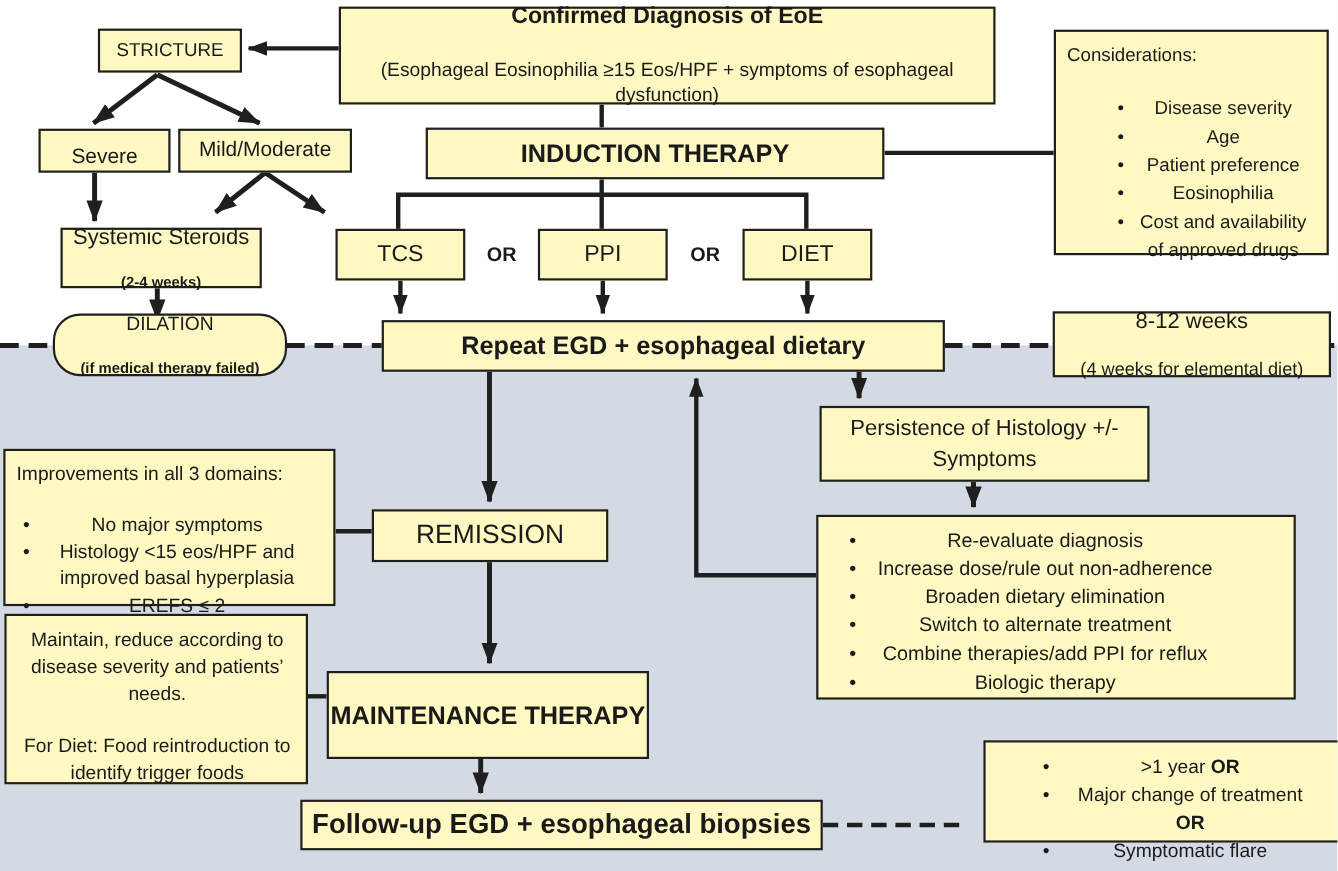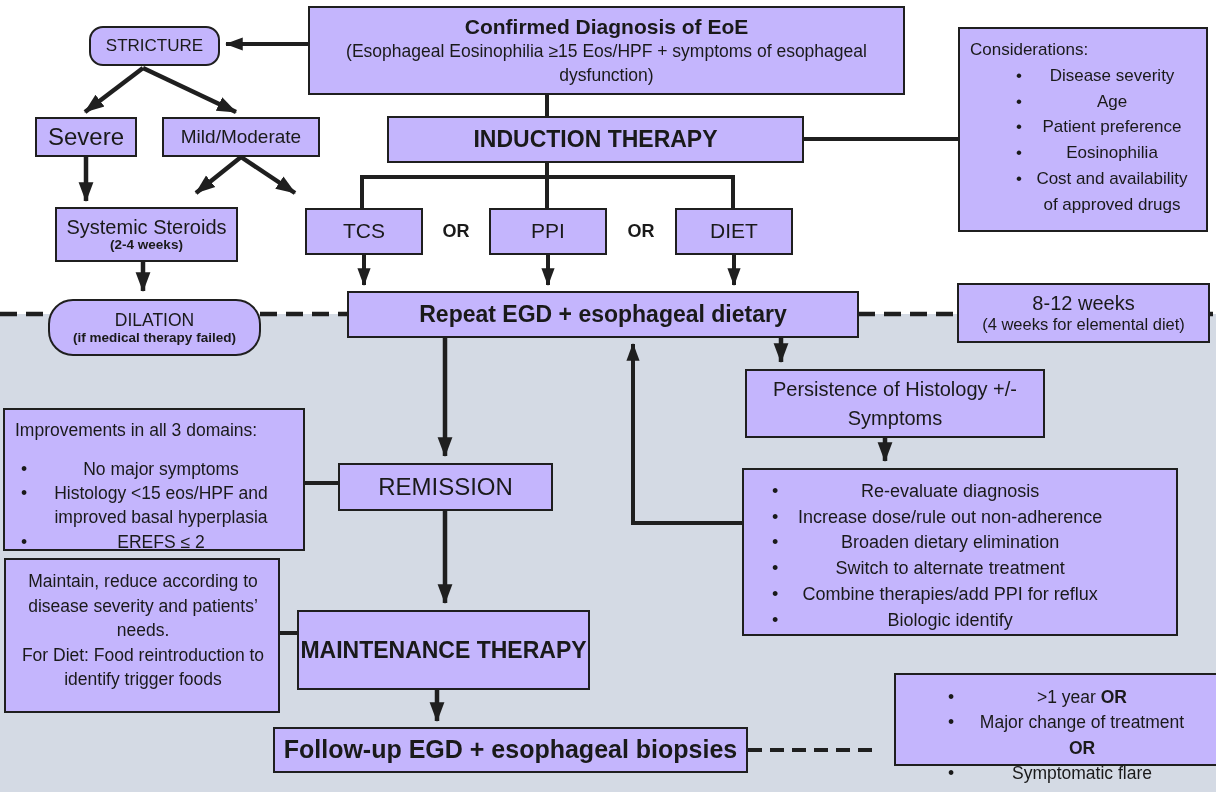--- a/index.html
+++ b/index.html
@@ -4,60 +4,60 @@
 <style>
   html,body{margin:0;padding:0;background:#ffffff;}
   #stage{
     position:relative;width:1216px;height:792px;overflow:hidden;
     font-family:"Liberation Sans",sans-serif;color:#1a1a1a;background:#ffffff;
   }
   *{box-sizing:border-box;}
   .band{position:absolute;left:0;top:314px;width:1216px;height:478px;background:#d4dae4;}
   svg.lines{position:absolute;left:0;top:0;width:1216px;height:792px;}
   .box{
-    position:absolute;background:#c4b5fd;border:2px solid #1f1f1f;
+    position:absolute;background:#fef9c3;border:2px solid #1f1f1f;
     display:flex;flex-direction:column;align-items:center;justify-content:center;
-    text-align:center;line-height:1.25;
+    text-align:center;line-height:1.25;gap:23px;
   }
   .leftalign{align-items:flex-start;text-align:center;justify-content:flex-start;}
   .or{
     position:absolute;display:flex;align-items:center;justify-content:center;
     font-size:18px;font-weight:bold;background:transparent;border:none;
   }
   ul.blist{list-style:none;margin:0;padding:0;}
   ul.blist li{position:relative;padding-left:28px;}
   ul.blist li::before{content:"\2022";position:absolute;left:8px;}
   
   .b-confirmed{left:308px;top:6px;width:597px;height:89px;padding:2px 10px;}
   .t-confirmed{font-weight:bold;font-size:21px;}
   .s-confirmed{font-size:17.5px;line-height:1.35;}
-  .b-stricture{left:89px;top:26px;width:131px;height:40px;font-size:17px;border-radius:14px;}
-  .b-severe{left:35px;top:117px;width:102px;height:40px;font-size:24px;}
+  .b-stricture{left:89px;top:26px;width:131px;height:40px;font-size:17px;}
+  .b-severe{left:35px;top:117px;width:120px;height:40px;font-size:19px;justify-content:flex-end;}
   .b-mild{left:162px;top:117px;width:158px;height:40px;font-size:19px;}
   .b-systemic{left:55px;top:207px;width:183px;height:55px;font-size:20px;line-height:1.1;}
   .sub{font-size:13.5px;font-weight:bold;}
-  .b-dilation{left:48px;top:299px;width:213px;height:57px;font-size:17.5px;line-height:1.15;border-width:2.5px;border-radius:25px;}
+  .b-dilation{left:48px;top:285px;width:213px;height:57px;font-size:17.5px;line-height:1.15;border-width:2.5px;border-radius:25px;}
   .b-induction{left:387px;top:116px;width:417px;height:47px;font-size:23px;font-weight:bold;}
   .b-tcs{left:305px;top:208px;width:118px;height:47px;font-size:21px;}
   .b-ppi{left:489px;top:208px;width:118px;height:47px;font-size:21px;}
   .b-diet{left:675px;top:208px;width:118px;height:47px;font-size:21px;text-align:right;}
   .or1{left:423px;top:208px;width:66px;height:47px;}
   .or2{left:607px;top:208px;width:68px;height:47px;}
   .b-considerations{left:958px;top:27px;width:250px;height:205px;padding:8px 6px 4px 10px;font-size:17px;line-height:1.52;}
   .b-considerations ul.blist{margin-left:38px;width:180px;}
   .b-repeat{left:347px;top:291px;width:512px;height:47px;font-size:23px;font-weight:bold;border-width:2.5px;}
   .b-weeks{left:957px;top:283px;width:253px;height:60px;font-size:20px;line-height:1.2;border-width:2.5px;}
   .s-weeks{font-size:16.5px;}
   .b-persistence{left:745px;top:369px;width:300px;height:69px;font-size:20px;line-height:1.45;padding:0 14px;}
   .b-actions{left:742px;top:468px;width:436px;height:168px;padding:9px 4px 4px 16px;font-size:18px;line-height:1.43;border-width:2.5px;}
   .b-actions ul.blist li{padding-left:38px;}
   .b-actions ul.blist li::before{left:12px;}
   .b-remission{left:338px;top:463px;width:215px;height:48px;font-size:24px;}
   .b-improvements{left:3px;top:408px;width:302px;height:143px;padding:8px 4px 4px 10px;font-size:17.5px;line-height:1.38;border-width:2.5px;}
-  .b-improvements ul.blist{width:262px;margin-top:15px;}
+  .b-improvements ul.blist{width:262px;}
   .b-improvements ul.blist li{padding-left:30px;}
   .b-improvements ul.blist li::before{left:6px;}
   .b-maintain{left:4px;top:558px;width:276px;height:155px;padding:9px 8px 4px 10px;font-size:17.5px;line-height:1.4;border-width:2.5px;}
   .b-maintenance{left:297px;top:610px;width:293px;height:80px;font-size:23px;font-weight:bold;line-height:1.4;}
   .b-followup{left:273px;top:727px;width:475px;height:46px;font-size:25px;font-weight:bold;border-width:2.5px;}
   .b-criteria{left:894px;top:673px;width:331px;height:93px;padding:10px 4px 4px 10px;font-size:17.5px;line-height:1.45;border-width:2.5px;}
   .b-criteria ul.blist{margin-left:36px;width:248px;}
   .b-criteria ul.blist li{padding-left:32px;}
   .b-criteria ul.blist li::before{left:6px;}
 </style>
@@ -168,21 +168,21 @@
       <span>Persistence of Histology +/- Symptoms</span>
     </div>
 
   <div class="box b-actions leftalign">
     <ul class="blist">
       <li>Re-evaluate diagnosis</li>
       <li>Increase dose/rule out non-adherence</li>
       <li>Broaden dietary elimination</li>
       <li>Switch to alternate treatment</li>
       <li>Combine therapies/add PPI for reflux</li>
-      <li>Biologic identify</li>
+      <li>Biologic therapy</li>
     </ul>
   </div>
 
   <div class="box b-remission">
       <span>REMISSION</span>
     </div>
 
   <div class="box b-improvements leftalign">
     <div>Improvements in all 3 domains:</div>
     <ul class="blist">

